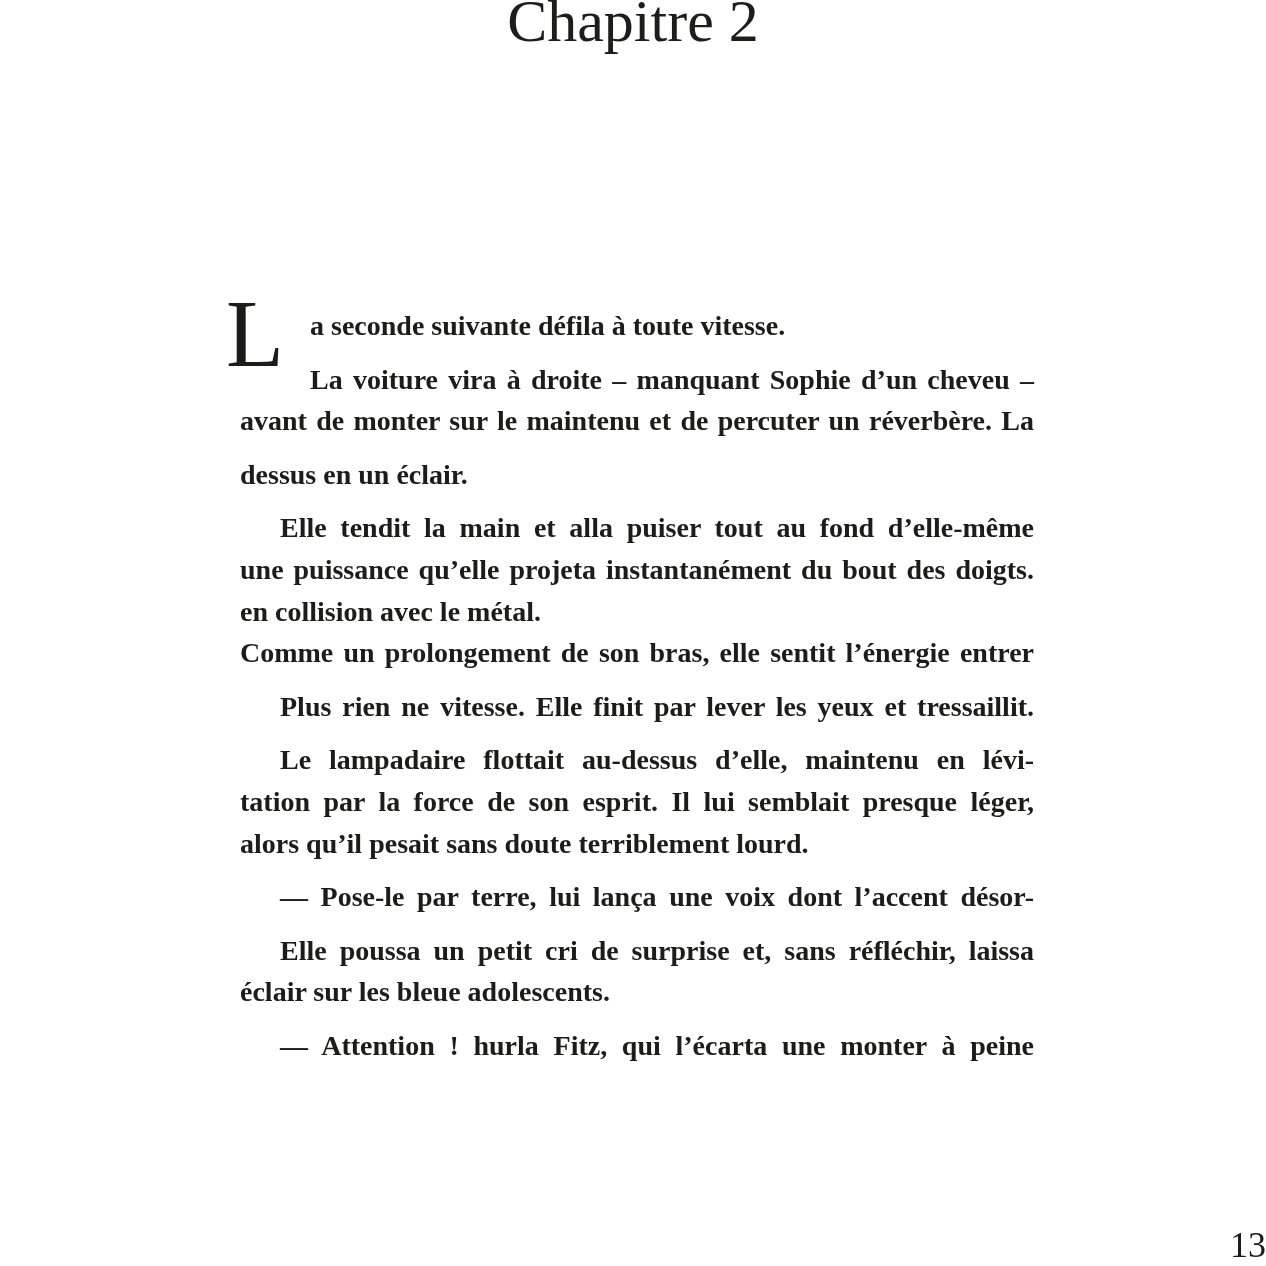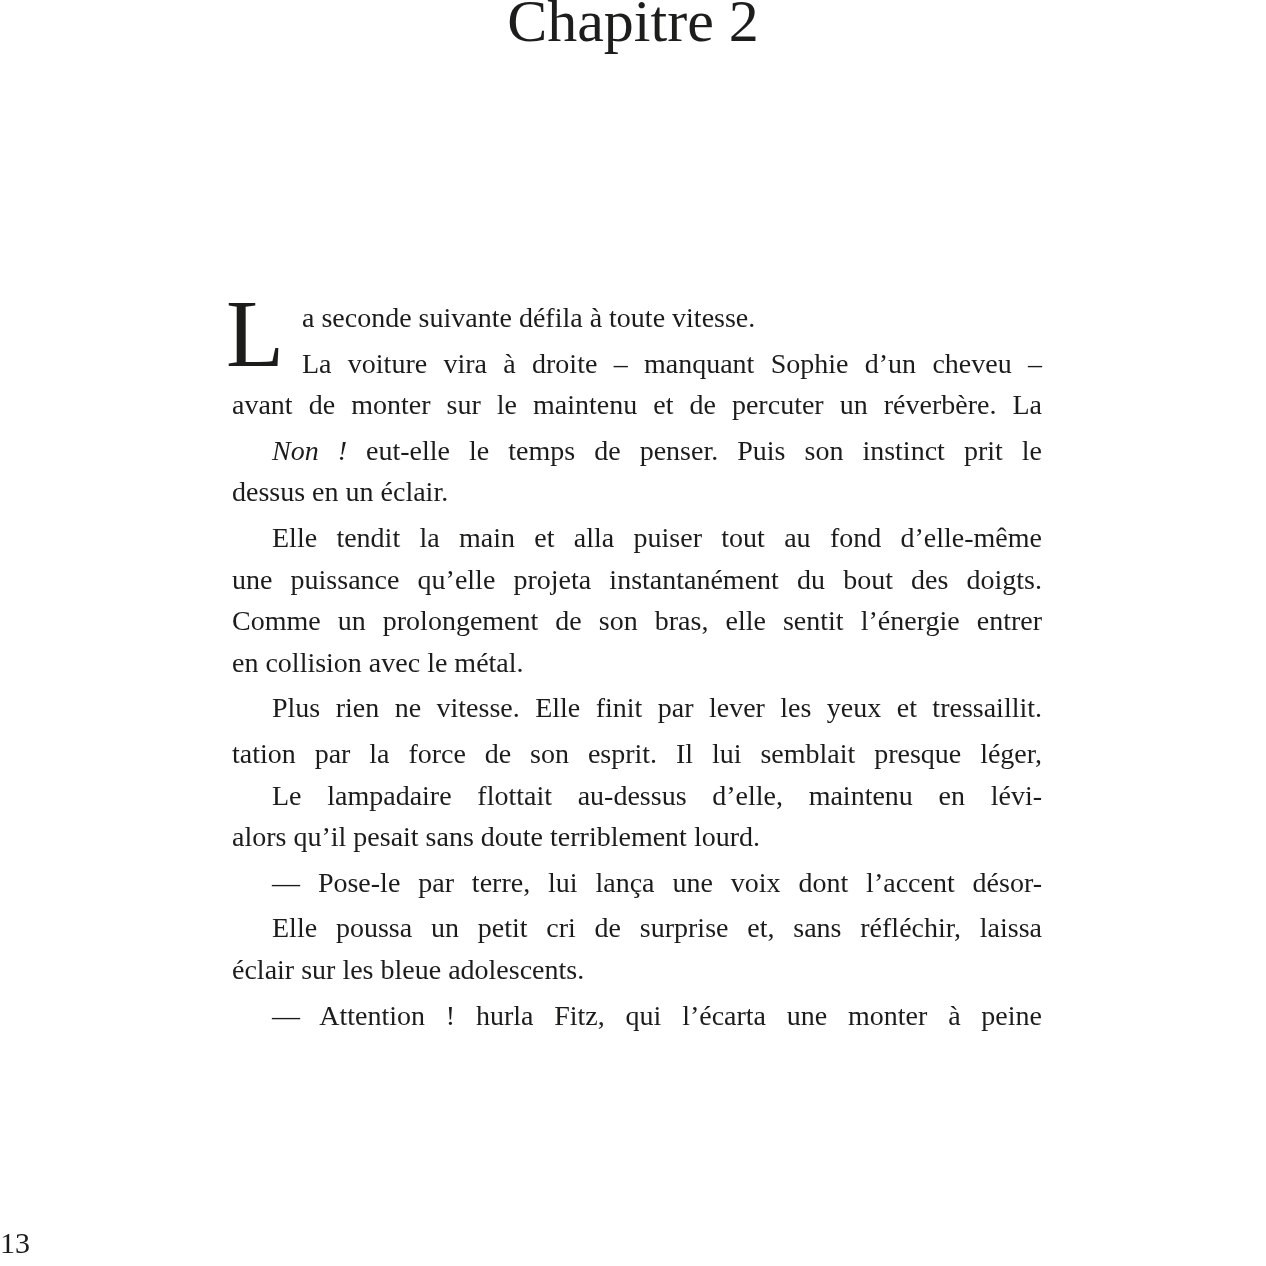--- a/index.html
+++ b/index.html
@@ -22,42 +22,42 @@
     font-weight: normal;
     line-height: 1;
     color: #1d1d1b;
   }
   .body-text {
     position: absolute;
     left: 228px; top: 293px;
     width: 818px;
     font-size: 28px;
   }
-  .body-text p { margin: 4px; }
+  .body-text p { margin: 12px; font-weight: bold; }
   .line {
     line-height: 41.6px;
     text-align: justify;
     text-align-last: justify;
   }
   .line.last { text-align-last: left; }
   .line.indent { text-indent: 40px; }
   .line.dc { padding-left: 70px; }
   .drop-cap {
     position: absolute;
     left: -2px; top: -6px;
     font-size: 95px;
     line-height: 1;
   }
   .it { font-style: italic; }
   .page-number {
     position: absolute;
     top: 1226px; left: 0;
     width: 100%;
-    text-align: left;
-    font-size: 30px;
+    text-align: right;
+    font-size: 36px;
     line-height: 1.1;
     color: #1c1c1b;
   }
 </style>
 </head>
 <body>
 
 <h1 class="chapter-title">Chapitre 2</h1>
 
 <div class="body-text">
@@ -66,38 +66,37 @@
   <p>
     <span class="line dc last" style="display:block">a seconde suivante défila à toute vitesse.</span>
   </p>
 
   <p>
     <span class="line dc" style="display:block">La voiture vira à droite – manquant Sophie d’un cheveu –</span>
     <span class="line" style="display:block">avant de monter sur le maintenu et de percuter un réverbère. La</span>
   </p>
 
   <p>
-    <span class="line indent" style="display:block"><span class="it">Non !</span> <span>eut-elle le temps de penser. Puis son instinct prit le</span></span>
     <span class="line last" style="display:block">dessus en un éclair.</span>
   </p>
 
   <p>
     <span class="line indent" style="display:block">Elle tendit la main et alla puiser tout au fond d’elle-même</span>
     <span class="line" style="display:block">une puissance qu’elle projeta instantanément du bout des doigts.</span>
+    <span class="line last" style="display:block">en collision avec le métal.</span>
     <span class="line" style="display:block">Comme un prolongement de son bras, elle sentit l’énergie entrer</span>
-    <span class="line last" style="display:block">en collision avec le métal.</span>
   </p>
 
   <p>
     <span class="line indent" style="display:block">Plus rien ne vitesse. Elle finit par lever les yeux et tressaillit.</span>
   </p>
 
   <p>
+    <span class="line indent" style="display:block">Le lampadaire flottait au-dessus d’elle, maintenu en lévi-</span>
     <span class="line" style="display:block">tation par la force de son esprit. Il lui semblait presque léger,</span>
-    <span class="line indent" style="display:block">Le lampadaire flottait au-dessus d’elle, maintenu en lévi-</span>
     <span class="line last" style="display:block">alors qu’il pesait sans doute terriblement lourd.</span>
   </p>
 
   <p>
     <span class="line indent" style="display:block">— Pose-le par terre, lui lança une voix dont l’accent désor-</span>
   </p>
 
   <p>
     <span class="line indent" style="display:block">Elle poussa un petit cri de surprise et, sans réfléchir, laissa</span>
     <span class="line last" style="display:block">éclair sur les bleue adolescents.</span>

